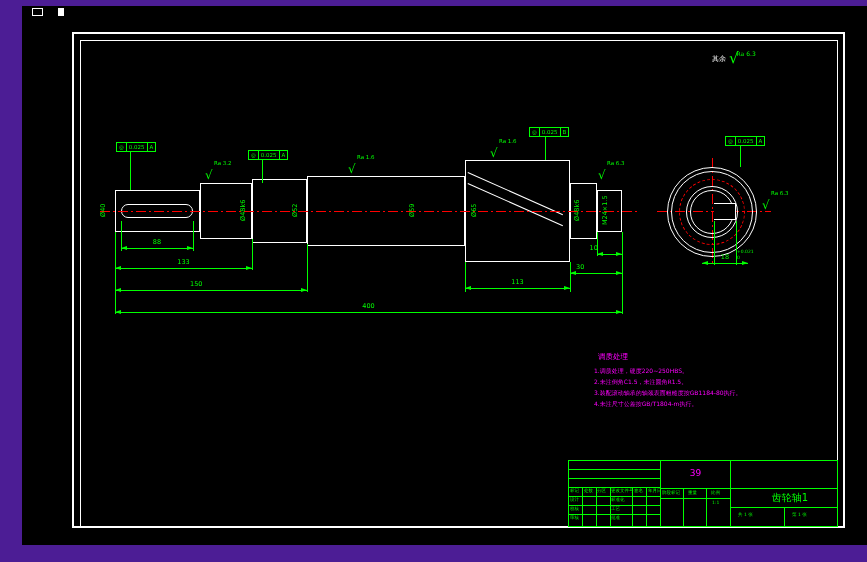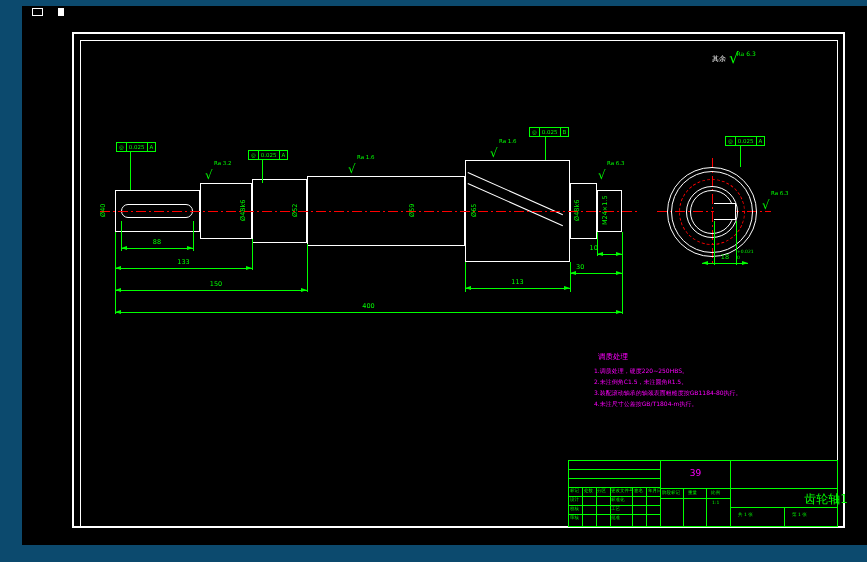--- a/index.html
+++ b/index.html
@@ -1,17 +1,17 @@
 <!DOCTYPE html>
 <html><head>
 <meta charset="utf-8">
 <style>
   * { box-sizing: border-box; }
   body { margin:0; background:#667; font-family:"DejaVu Sans", sans-serif; }
-  #stage { position:relative; width:867px; height:562px; background:#0c4a6e; overflow:hidden; }
+  #stage { position:relative; width:867px; height:562px; background:#4c1d95; overflow:hidden; }
   .paper { position:absolute; left:22px; top:6px; width:845px; height:539px; background:#000; }
   .frame { position:absolute; border:1px solid #fff; }
   #frameOuter { left:72px; top:32px; width:773px; height:496px; border-width:2px; }
   #frameInner { left:80px; top:40px; width:758px; height:487px; }
   .sect  { position:absolute; border:1px solid #fff; background:#000; }
   .diag  { position:absolute; height:1px; background:#fff; transform-origin:left top; }
   .circ  { position:absolute; border:1px solid #fff; border-radius:50%; }
   .center-h { position:absolute; height:1px;
     background:repeating-linear-gradient(90deg,#f00 0 10px,transparent 10px 13px,#f00 13px 15px,transparent 15px 18px); }
   .center-v { position:absolute; width:1px;
@@ -27,22 +27,22 @@
   .fcf span { padding:0 2px; border-left:1px solid #00ff00; }
   .fcf span:first-child { border-left:0; }
   #notes { position:absolute; left:594px; top:352px; }
   #notesTitle { color:#ff00ff; font-size:7.5px; margin-left:4px; }
   .note-line { position:absolute; color:#ff00ff; font-size:6px; white-space:nowrap; }
   #titleblock { position:absolute; left:568px; top:460px; width:270px; height:67px; border:1px solid #00ff00; }
   .tb-line { position:absolute; background:#00ff00; }
   .tb-text { position:absolute; color:#00ff00; font-size:4.5px; line-height:1; white-space:nowrap; }
   #tbMaterial { position:absolute; left:678px; top:468px; width:35px; text-align:center;
                 color:#ff00ff; font-size:9px; }
-  #tbPart { position:absolute; left:732px; top:491px; width:116px; text-align:right;
-            color:#00ff00; font-size:12px; }
+  #tbPart { position:absolute; left:732px; top:491px; width:116px; text-align:center;
+            color:#00ff00; font-size:10px; }
   #surfGeneral { position:absolute; left:712px; top:50px; display:flex; align-items:flex-end; color:#00ff00; }
   #qiyu { font-size:7px; margin-right:3px; margin-bottom:2px; color:#e8e8e8; }
   .chk2 { font-size:15px; line-height:1; }
   .val2 { font-size:6px; margin-left:-2px; margin-bottom:9px; }
   #tol24 { position:absolute; left:737px; top:249px; color:#00ff00; font-size:4.5px; line-height:1.3; }
   #keyway { position:absolute; left:121px; top:204px; width:72px; height:14px;
             border:1px solid #fff; border-radius:7px; }
   #keynotch { position:absolute; left:714px; top:203px; width:22px; height:17px; background:#000;
               border:1px solid #fff; border-left:0; }
   .artifact { position:absolute; border:1px solid #fff; }
@@ -121,21 +121,21 @@
       <div class="arr" style="left: 121px; top: 246px; border-top: 2px solid transparent; border-bottom: 2px solid transparent; border-right: 6px solid rgb(0, 255, 0);"></div>
       <div class="arr" style="left: 187px; top: 246px; border-top: 2px solid transparent; border-bottom: 2px solid transparent; border-left: 6px solid rgb(0, 255, 0);"></div>
       <div class="glabel" style="left: 137px; top: 239px; width: 40px; text-align: center;">88</div>
       <div class="gline" style="left: 115px; top: 268px; width: 137px; height: 1px;"></div>
       <div class="arr" style="left: 115px; top: 266px; border-top: 2px solid transparent; border-bottom: 2px solid transparent; border-right: 6px solid rgb(0, 255, 0);"></div>
       <div class="arr" style="left: 246px; top: 266px; border-top: 2px solid transparent; border-bottom: 2px solid transparent; border-left: 6px solid rgb(0, 255, 0);"></div>
       <div class="glabel" style="left: 163.5px; top: 259px; width: 40px; text-align: center;">133</div>
       <div class="gline" style="left: 115px; top: 290px; width: 192px; height: 1px;"></div>
       <div class="arr" style="left: 115px; top: 288px; border-top: 2px solid transparent; border-bottom: 2px solid transparent; border-right: 6px solid rgb(0, 255, 0);"></div>
       <div class="arr" style="left: 301px; top: 288px; border-top: 2px solid transparent; border-bottom: 2px solid transparent; border-left: 6px solid rgb(0, 255, 0);"></div>
-      <div class="glabel" style="left: 196px; top: 281px; width: 40px; text-align: center;">150</div>
+      <div class="glabel" style="left: 190px; top: 281px; width: 40px; ">150</div>
       <div class="gline" style="left: 115px; top: 312px; width: 507px; height: 1px;"></div>
       <div class="arr" style="left: 115px; top: 310px; border-top: 2px solid transparent; border-bottom: 2px solid transparent; border-right: 6px solid rgb(0, 255, 0);"></div>
       <div class="arr" style="left: 616px; top: 310px; border-top: 2px solid transparent; border-bottom: 2px solid transparent; border-left: 6px solid rgb(0, 255, 0);"></div>
       <div class="glabel" style="left: 348.5px; top: 303px; width: 40px; text-align: center;">400</div>
       <div class="gline" style="left: 465px; top: 288px; width: 105px; height: 1px;"></div>
       <div class="arr" style="left: 465px; top: 286px; border-top: 2px solid transparent; border-bottom: 2px solid transparent; border-right: 6px solid rgb(0, 255, 0);"></div>
       <div class="arr" style="left: 564px; top: 286px; border-top: 2px solid transparent; border-bottom: 2px solid transparent; border-left: 6px solid rgb(0, 255, 0);"></div>
       <div class="glabel" style="left: 497.5px; top: 279px; width: 40px; text-align: center;">113</div>
       <div class="gline" style="left: 570px; top: 273px; width: 52px; height: 1px;"></div>
       <div class="arr" style="left: 570px; top: 271px; border-top: 2px solid transparent; border-bottom: 2px solid transparent; border-right: 6px solid rgb(0, 255, 0);"></div>

